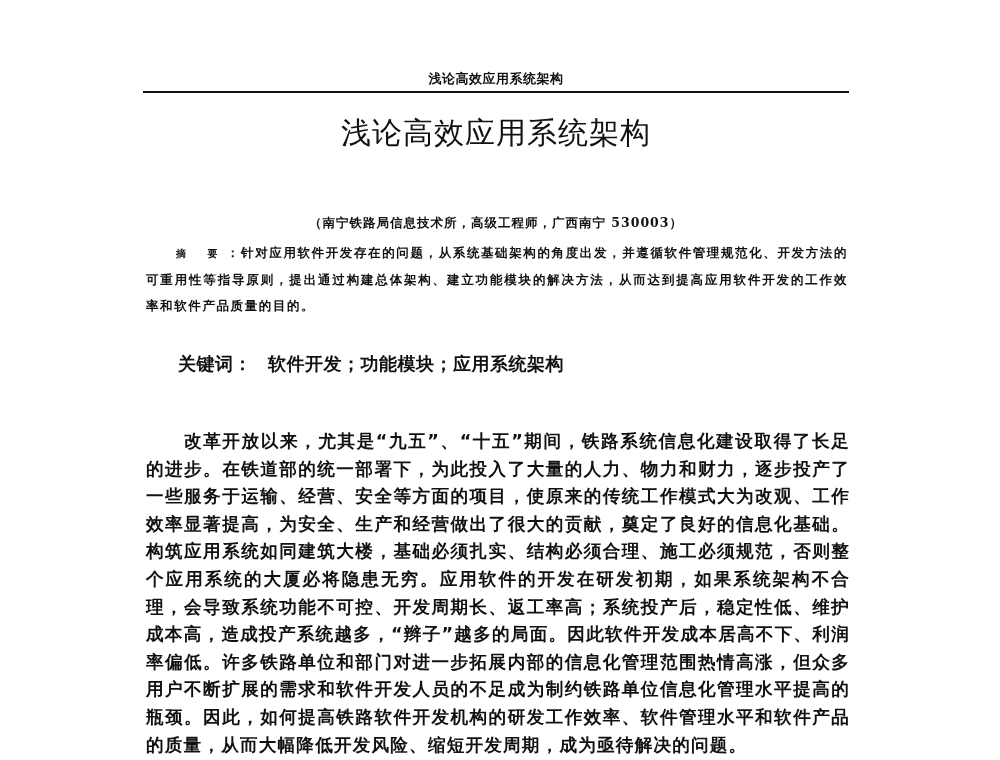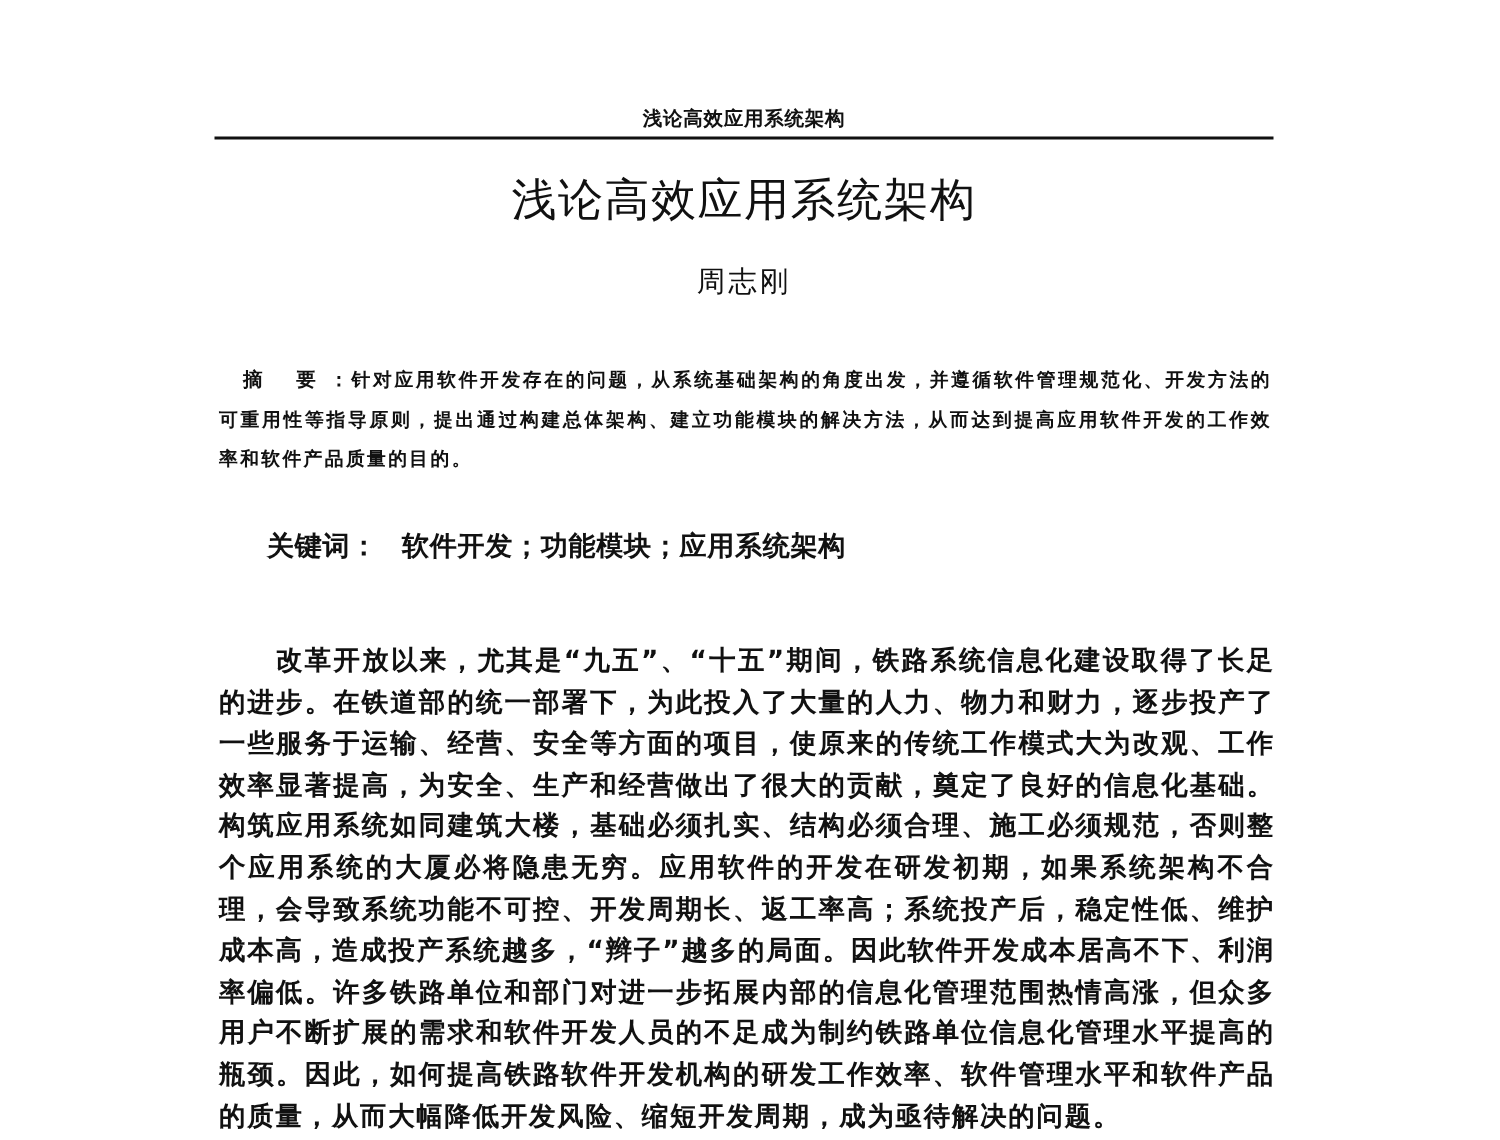--- a/index.html
+++ b/index.html
@@ -78,22 +78,22 @@
     top: 240px;
     font-size: 12.5px;
     font-weight: bold;
     line-height: 26px;
     letter-spacing: 1.6px;
     text-align: justify;
     font-family: "DejaVu Serif", "Liberation Serif", serif;
   }
   .abstract .label {
     display: inline-block;
-    margin-left: 16px;
-    font-size: 13px;
+    margin-left: 30px;
+    font-size: 10px;
     letter-spacing: 9px;
   }
   .abstract .label-colon {
     letter-spacing: 2px;
   }
   .keywords {
     position: absolute;
     left: 178px;
     top: 352px;
     font-size: 18px;
@@ -124,22 +124,22 @@
 </head>
 <body>
 
 <div class="page">
 
   <div class="running-header">浅论高效应用系统架构</div>
   <div class="header-rule"></div>
 
   <div class="title">浅论高效应用系统架构</div>
 
-  <div class="author">周志刚</div>
 
+  <div class="affiliation">（南宁铁路局信息技术所，高级工程师，广西南宁 530003）</div>
 
   <div class="abstract">
     <span class="label">摘 要</span><span class="label-colon">：</span><span>针对应用软件开发存在的问题，从系统基础架构的角度出发，并遵循软件管理规范化、开发方法的可重用性等指导原则，提出通过构建总体架构、建立功能模块的解决方法，从而达到提高应用软件开发的工作效率和软件产品质量的目的。</span>
   </div>
 
   <div class="keywords">
     <span class="kw-label">关键词：</span><span>软件开发；功能模块；应用系统架构</span>
   </div>
 
   <div class="body-text">

